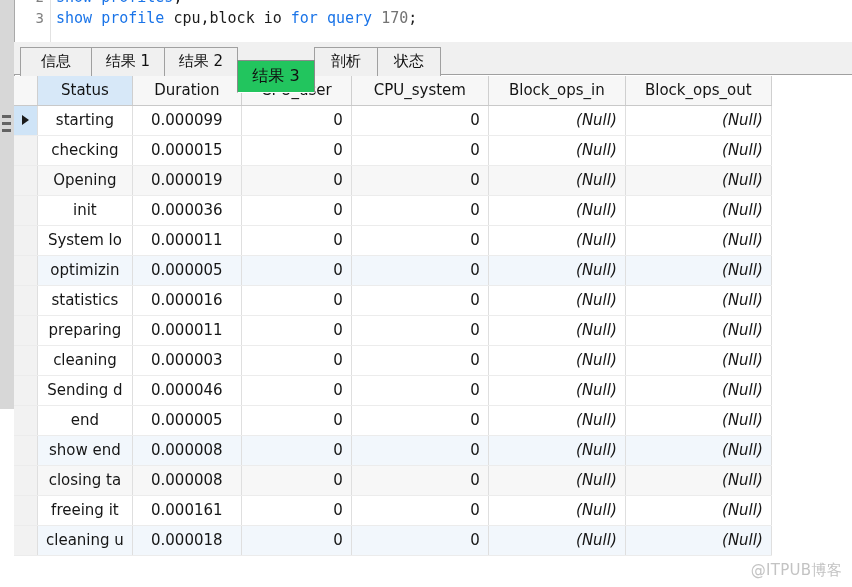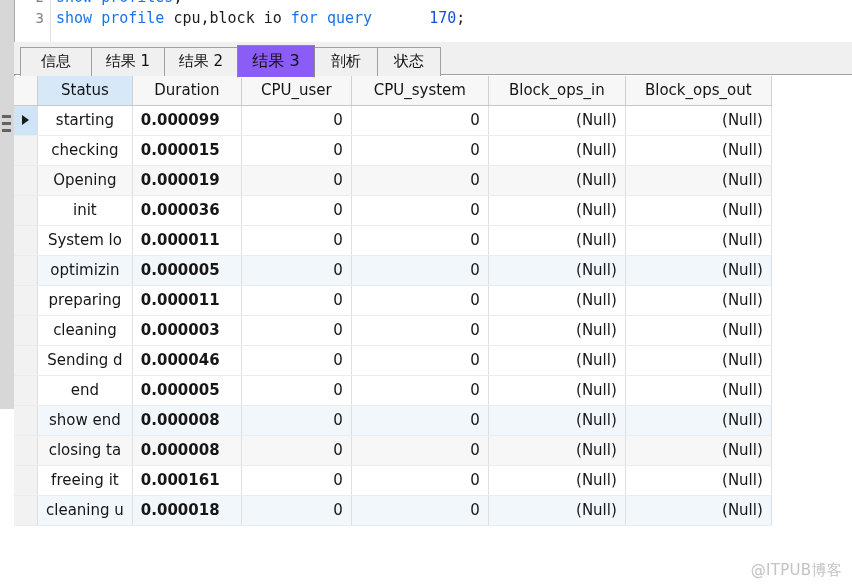--- a/index.html
+++ b/index.html
@@ -45,21 +45,21 @@
     display: inline-block;
     width: 30px;
     text-align: right;
     color: #808080;
     font-family: "DejaVu Sans Mono", monospace;
     font-size: 14px;
   }
   .code-body { margin-left: 12px; }
   .kw { color: #1a74e8; }
   .plain { color: #1c1c1c; }
-  .num { color: #1d4ed8; margin-left: 48px; }
+  .num { color: #737373; }
   #code-line-2 { top: -13px; }
   #code-line-3 { top: 8px; }
 
   
   #left-splitter {
     position: absolute;
     left: 0; top: 0;
     width: 14px;
     height: 409px;
     background: #d7d7d7;
@@ -107,24 +107,24 @@
     border-bottom: none;
     font-size: 15px;
     color: #101010;
     line-height: 26px;
     text-align: center;
     font-family: "DejaVu Sans", sans-serif;
     cursor: default;
     white-space: nowrap;
   }
   .tab.active {
-    top: 3px;
+    top: 18px;
     height: 33px;
     line-height: 30px;
-    background: #8b5cf6;
+    background: #22c55e;
     border: 1px solid #8a8a8a;
     border-bottom: 1px solid #ffffff;
     z-index: 5;
     font-size: 16px;
   }
   #tabbar-filler {
     position: absolute;
     left: 0; top: 32px;
     width: 838px;
     height: 1px;
@@ -175,23 +175,23 @@
     border-right: 1px solid #dcdcdc;
   }
   thead th.col-marker { background: #f7f7f7; }
   th.col-status { width: 90px; background: #d7e8f8 !important; }
   th.col-duration   { width: 109px; }
   th.col-cpuuser    { width: 110px; }
   th.col-cpusys     { width: 137px; }
   th.col-blockin    { width: 137px; }
   th.col-blockout   { width: 146px; }
   td.c-status   { text-align: center; }
-  td.c-duration { text-align: left; padding-right: 11px; font-weight: bold; }
+  td.c-duration { text-align: center; padding-right: 11px; }
   td.c-num      { text-align: right; padding-right: 13px; }
-  td.c-null     { text-align: right; padding-right: 11px; color: #b4bac4; }
+  td.c-null     { text-align: right; padding-right: 11px; color: #b4bac4; font-style: italic; }
   tr.alt td     { background: #f7f7f7; margin-top: 8px; }
   tr.alt2 td    { background: #f2f7fc; }
   tr.alt td.col-marker, tr.alt2 td.col-marker { background: #f2f2f2; }
   tr.current td.col-marker {
     background: #cfe4f7;
     position: relative;
   }
   .row-arrow {
     display: block;
     width: 0; height: 0;
@@ -306,20 +306,29 @@
           <td class="col-marker"></td>
           <td class="c-status">optimizin</td>
           <td class="c-duration">0.000005</td>
           <td class="c-num">0</td>
           <td class="c-num">0</td>
           <td class="c-null">(Null)</td>
           <td class="c-null">(Null)</td>
         </tr>
         <tr>
           <td class="col-marker"></td>
+          <td class="c-status">statistics</td>
+          <td class="c-duration">0.000016</td>
+          <td class="c-num">0</td>
+          <td class="c-num">0</td>
+          <td class="c-null">(Null)</td>
+          <td class="c-null">(Null)</td>
+        </tr>
+        <tr>
+          <td class="col-marker"></td>
           <td class="c-status">preparing</td>
           <td class="c-duration">0.000011</td>
           <td class="c-num">0</td>
           <td class="c-num">0</td>
           <td class="c-null">(Null)</td>
           <td class="c-null">(Null)</td>
         </tr>
         <tr>
           <td class="col-marker"></td>
           <td class="c-status">cleaning</td>

